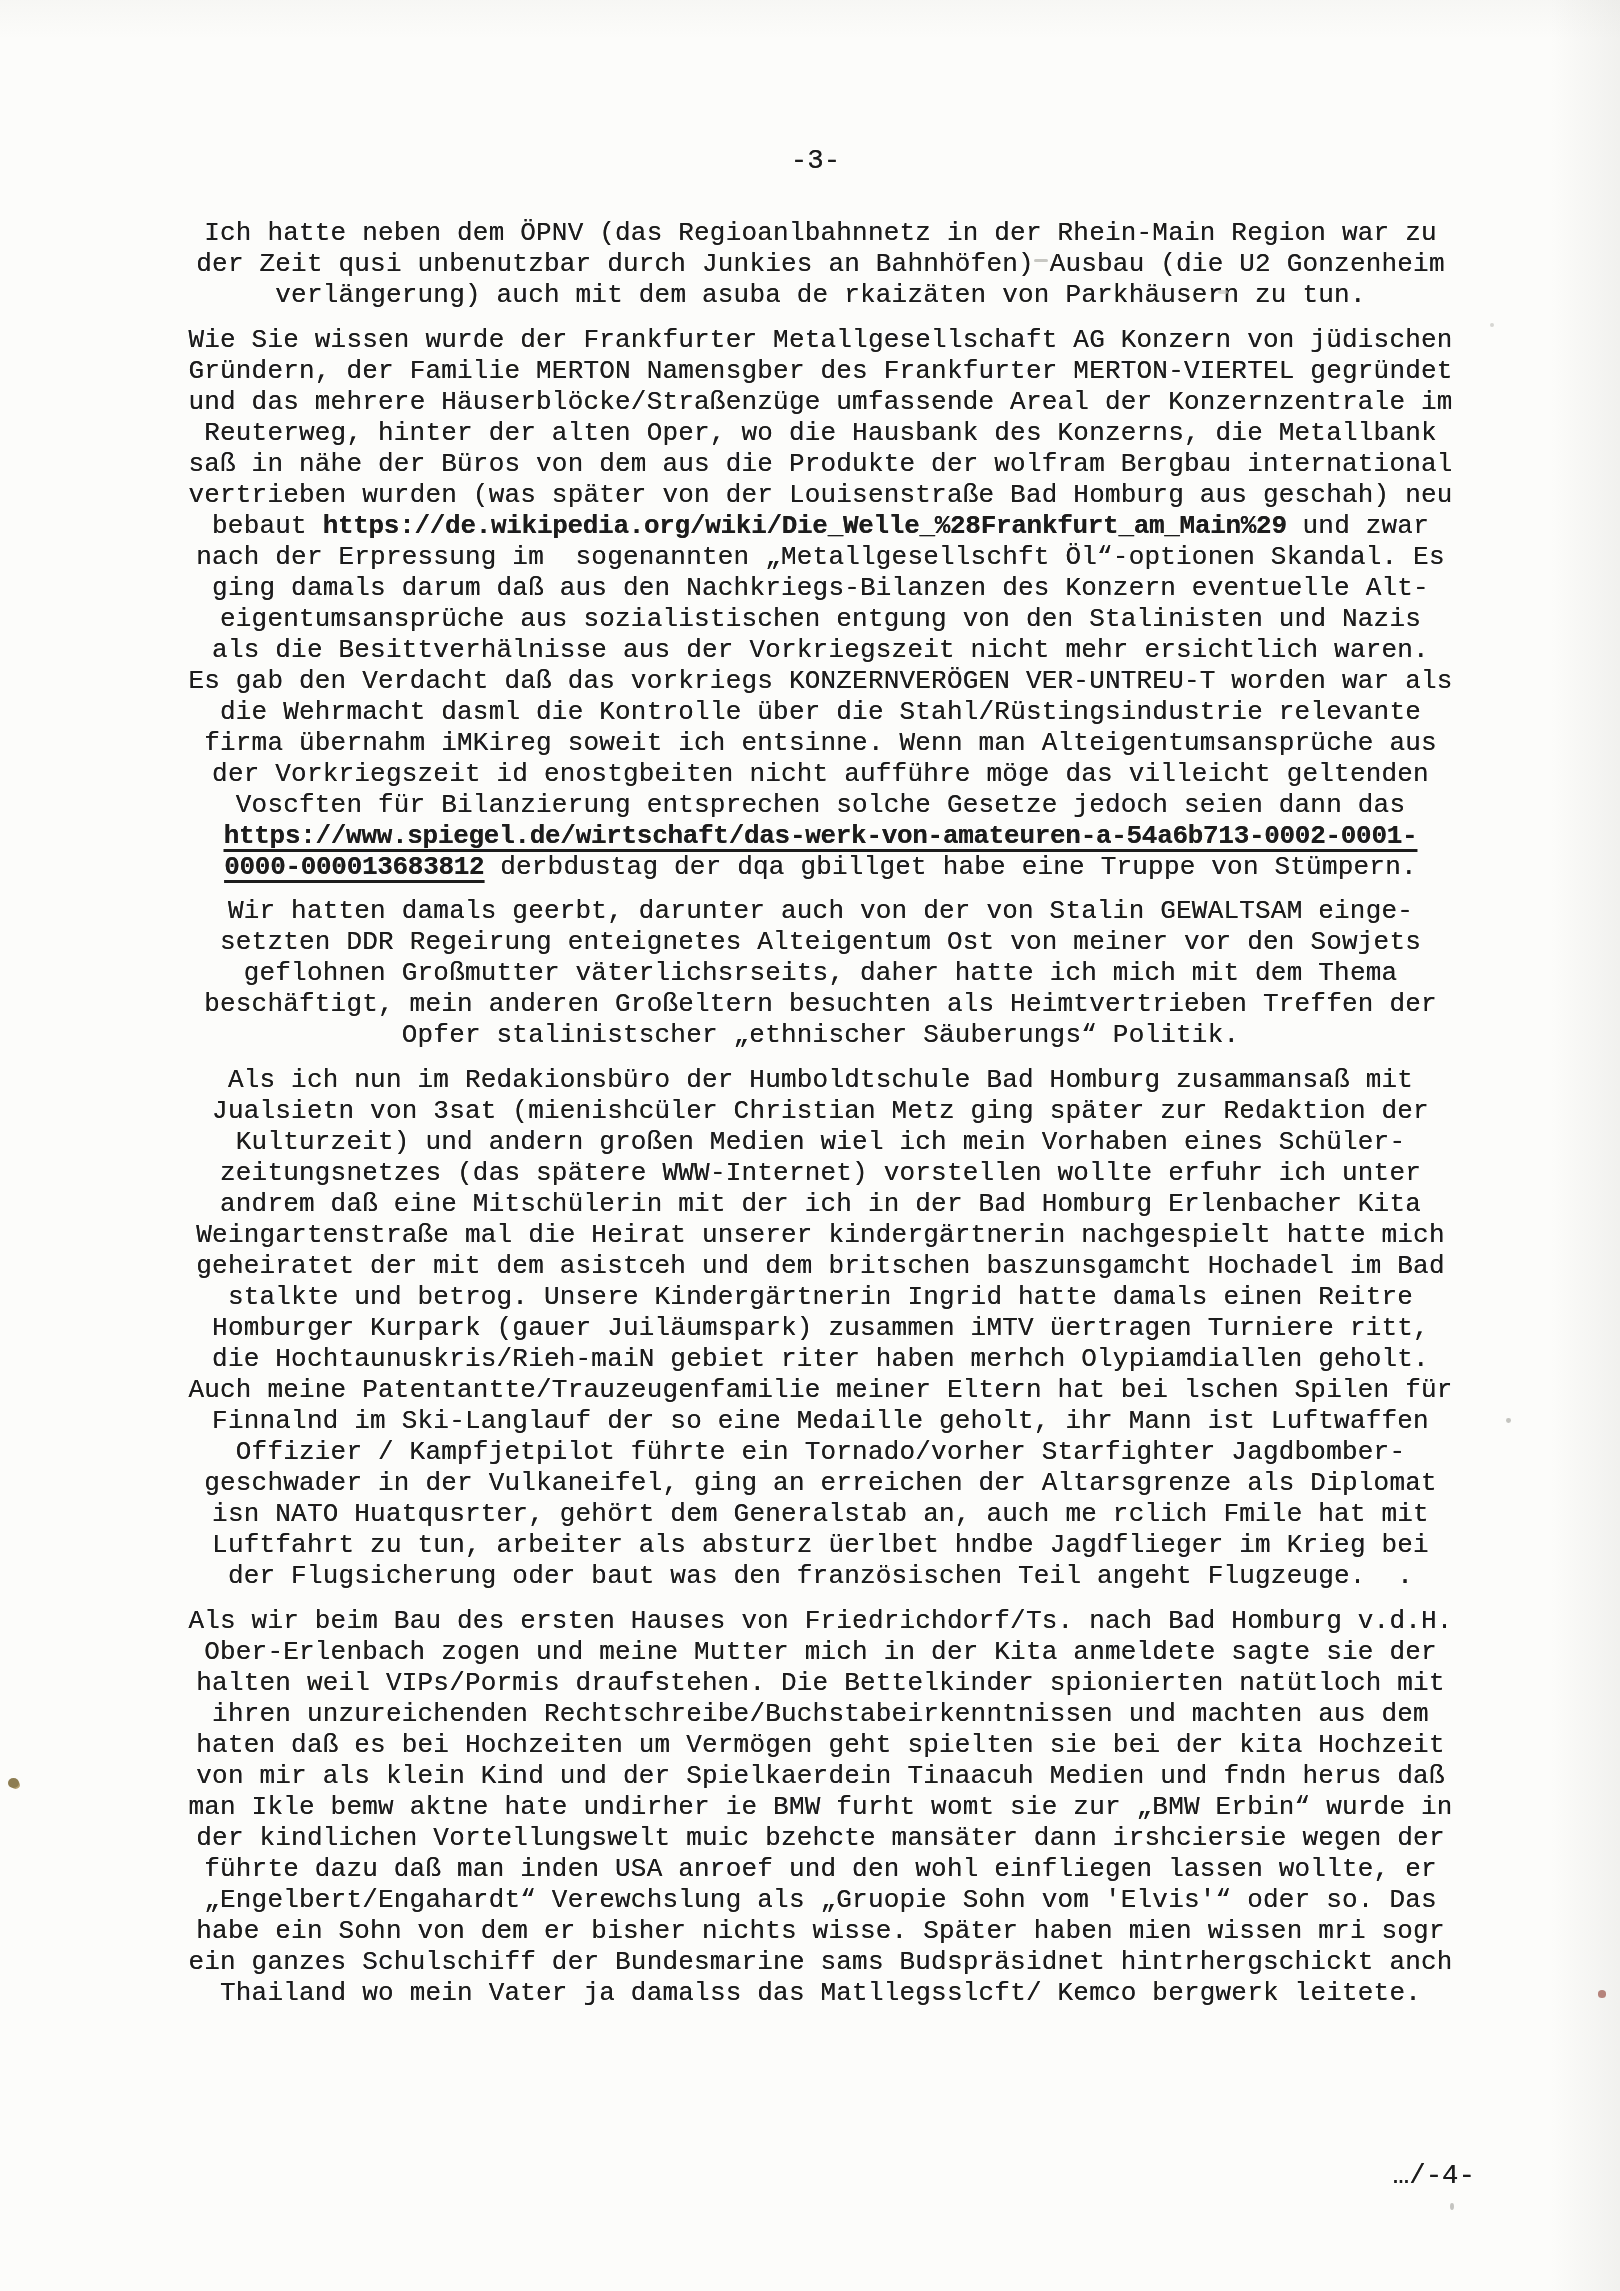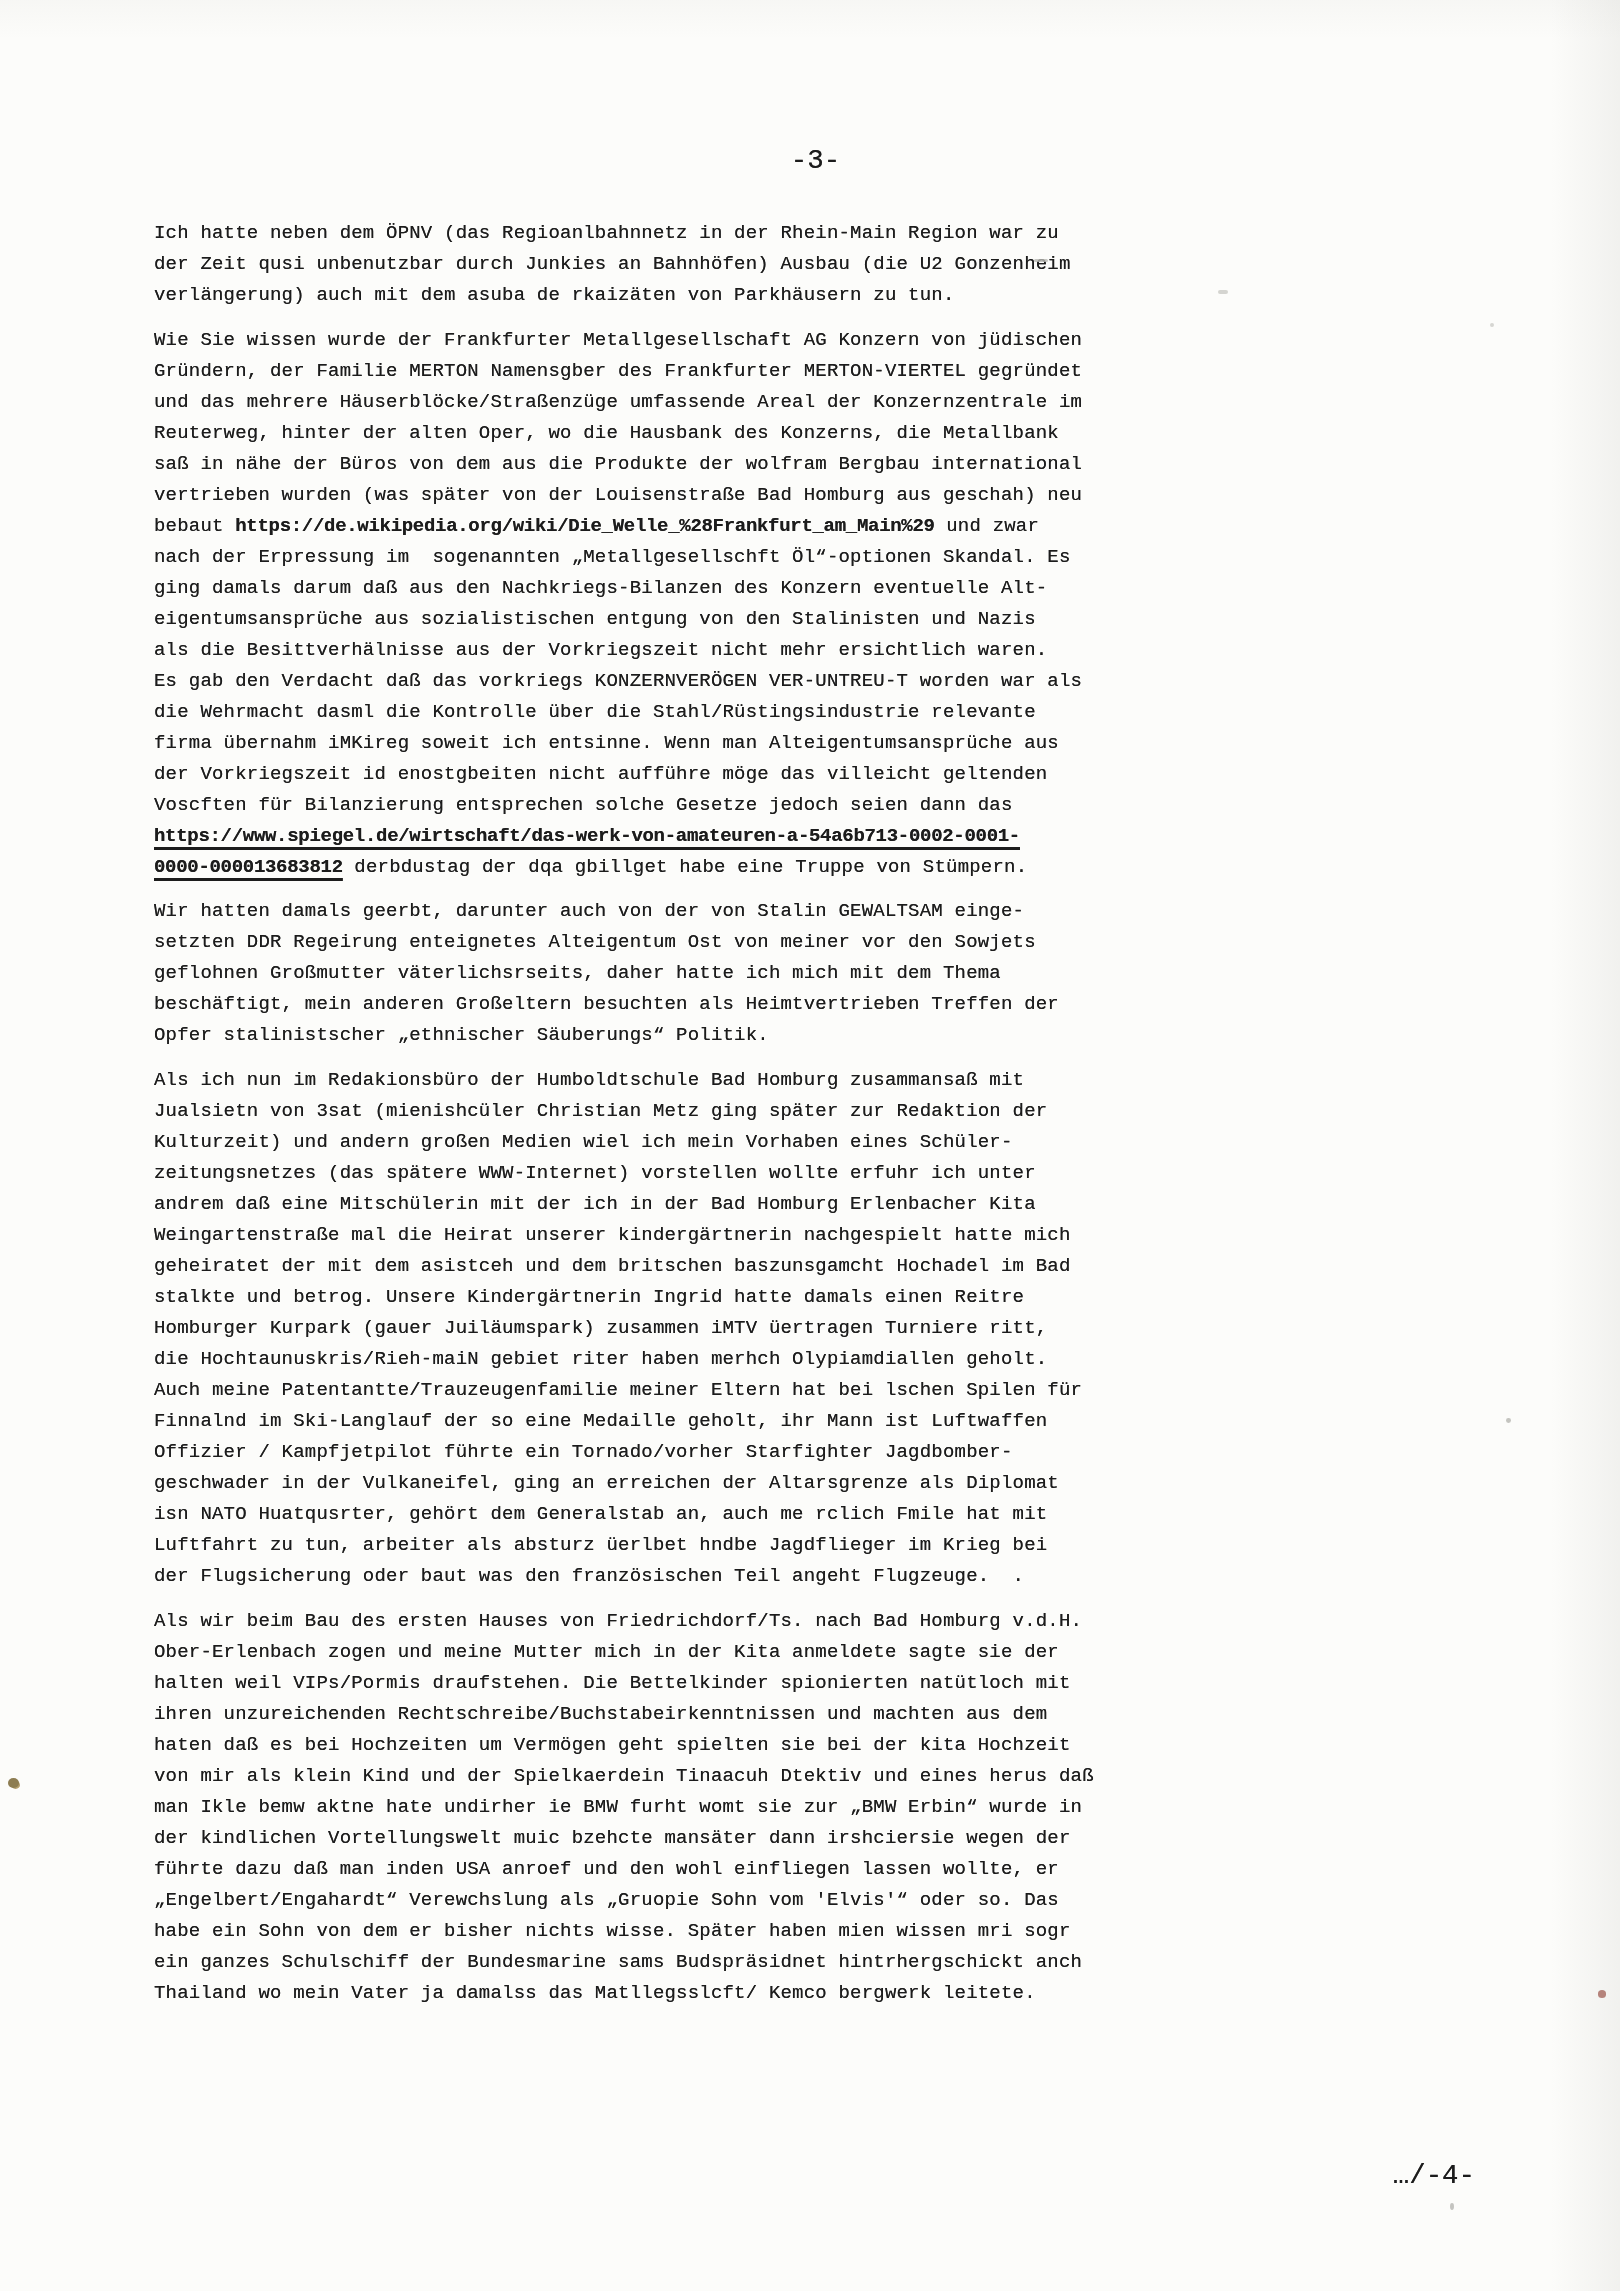--- a/index.html
+++ b/index.html
@@ -15,22 +15,23 @@
       linear-gradient(to left, rgba(190,190,185,0.18), rgba(190,190,185,0) 69px),
       linear-gradient(to bottom, rgba(200,200,195,0.10), rgba(200,200,195,0) 39px);
   }
   .page-number{
     position:absolute;top:145px;left:154px;width:1323px;
     text-align:center;font-size:27.4px;line-height:31px;
     text-shadow:0 0 0.6px rgba(10,10,10,0.75);
   }
   .doc{
     position:absolute;top:218px;left:154px;width:1333px;
-    font-size:19px;line-height:31px;letter-spacing:0.2px;
+    font-size:26px;line-height:31px;letter-spacing:0.2px;
     text-shadow:0 0 0.6px rgba(10,10,10,0.75);
+    text-align:center;
   }
   .paragraph{margin:0 0 13.7px 0;}
   .line{white-space:pre;}
   .seg-bold{font-weight:700;letter-spacing:-0.3px;}
   .seg-bold-underline{
     font-weight:700;letter-spacing:-0.3px;
     text-decoration:underline;
     text-decoration-thickness:2.5px;
     text-underline-offset:5.9px;
   }
@@ -106,21 +107,21 @@
       <div class="line"><span>isn NATO Huatqusrter, gehört dem Generalstab an, auch me rclich Fmile hat mit</span></div>
       <div class="line"><span>Luftfahrt zu tun, arbeiter als absturz üerlbet hndbe Jagdflieger im Krieg bei</span></div>
       <div class="line"><span>der Flugsicherung oder baut was den französischen Teil angeht Flugzeuge.  .</span></div>
     </div>
     <div class="paragraph">
       <div class="line"><span>Als wir beim Bau des ersten Hauses von Friedrichdorf/Ts. nach Bad Homburg v.d.H.</span></div>
       <div class="line"><span>Ober-Erlenbach zogen und meine Mutter mich in der Kita anmeldete sagte sie der</span></div>
       <div class="line"><span>halten weil VIPs/Pormis draufstehen. Die Bettelkinder spionierten natütloch mit</span></div>
       <div class="line"><span>ihren unzureichenden Rechtschreibe/Buchstabeirkenntnissen und machten aus dem</span></div>
       <div class="line"><span>haten daß es bei Hochzeiten um Vermögen geht spielten sie bei der kita Hochzeit</span></div>
-      <div class="line"><span>von mir als klein Kind und der Spielkaerdein Tinaacuh Dtektiv und eines herus daß</span></div>
+      <div class="line"><span>von mir als klein Kind und der Spielkaerdein Tinaacuh Medien und fndn herus daß</span></div>
       <div class="line"><span>man Ikle bemw aktne hate undirher ie BMW furht womt sie zur „BMW Erbin“ wurde in</span></div>
       <div class="line"><span>der kindlichen Vortellungswelt muic bzehcte mansäter dann irshciersie wegen der</span></div>
       <div class="line"><span>führte dazu daß man inden USA anroef und den wohl einfliegen lassen wollte, er</span></div>
       <div class="line"><span>„Engelbert/Engahardt“ Verewchslung als „Gruopie Sohn vom 'Elvis'“ oder so. Das</span></div>
       <div class="line"><span>habe ein Sohn von dem er bisher nichts wisse. Später haben mien wissen mri sogr</span></div>
       <div class="line"><span>ein ganzes Schulschiff der Bundesmarine sams Budspräsidnet hintrhergschickt anch</span></div>
       <div class="line"><span>Thailand wo mein Vater ja damalss das Matllegsslcft/ Kemco bergwerk leitete.</span></div>
     </div>
   </div>
 

